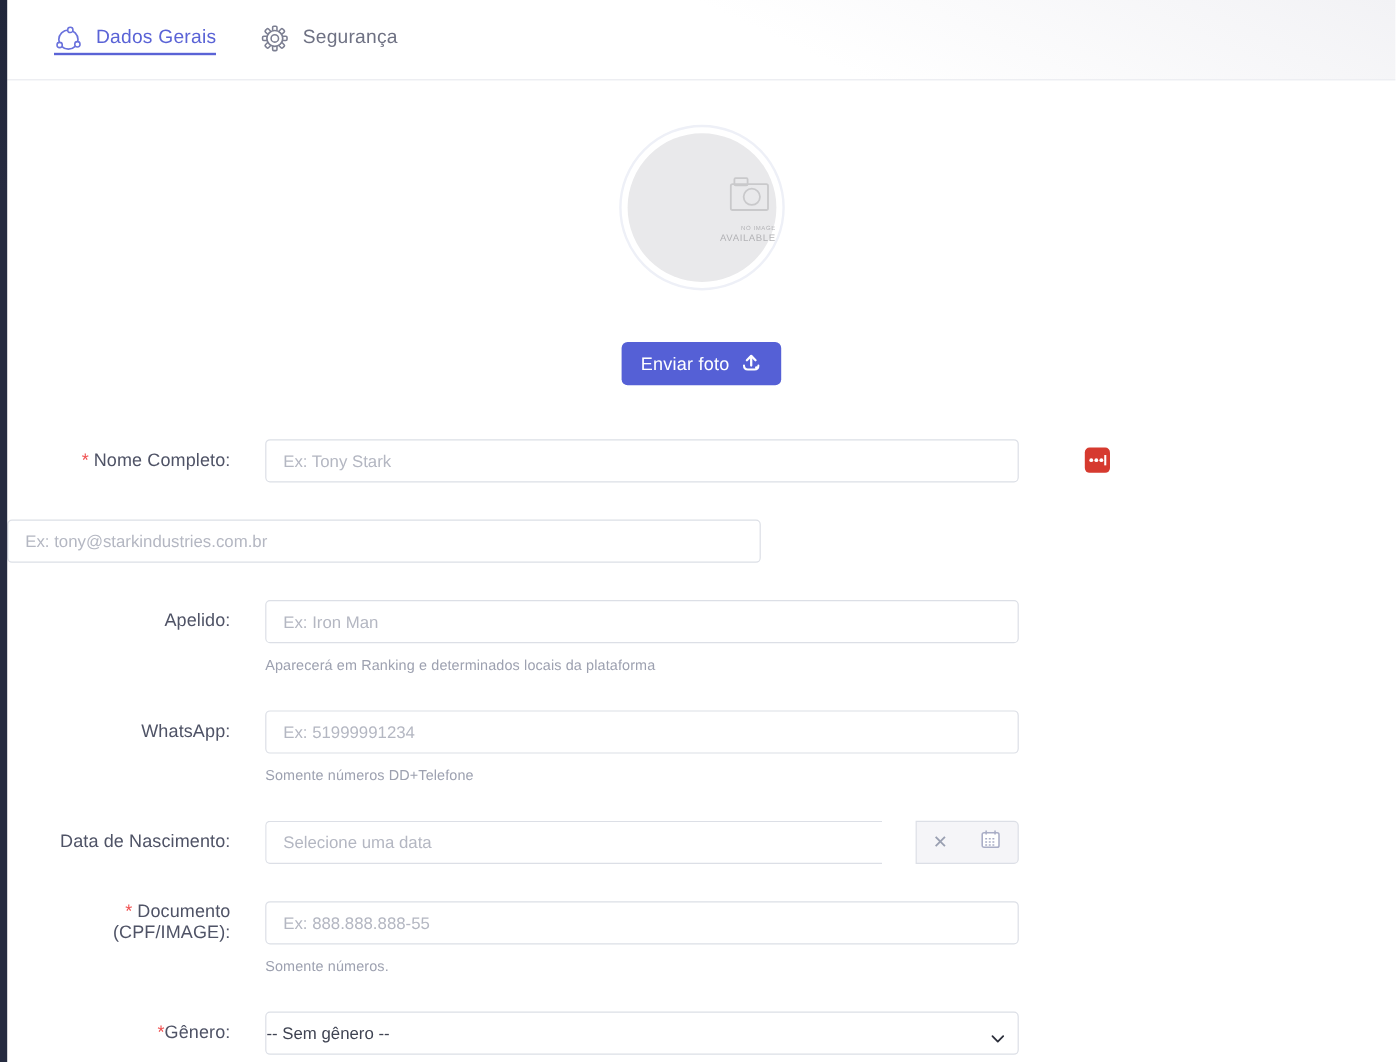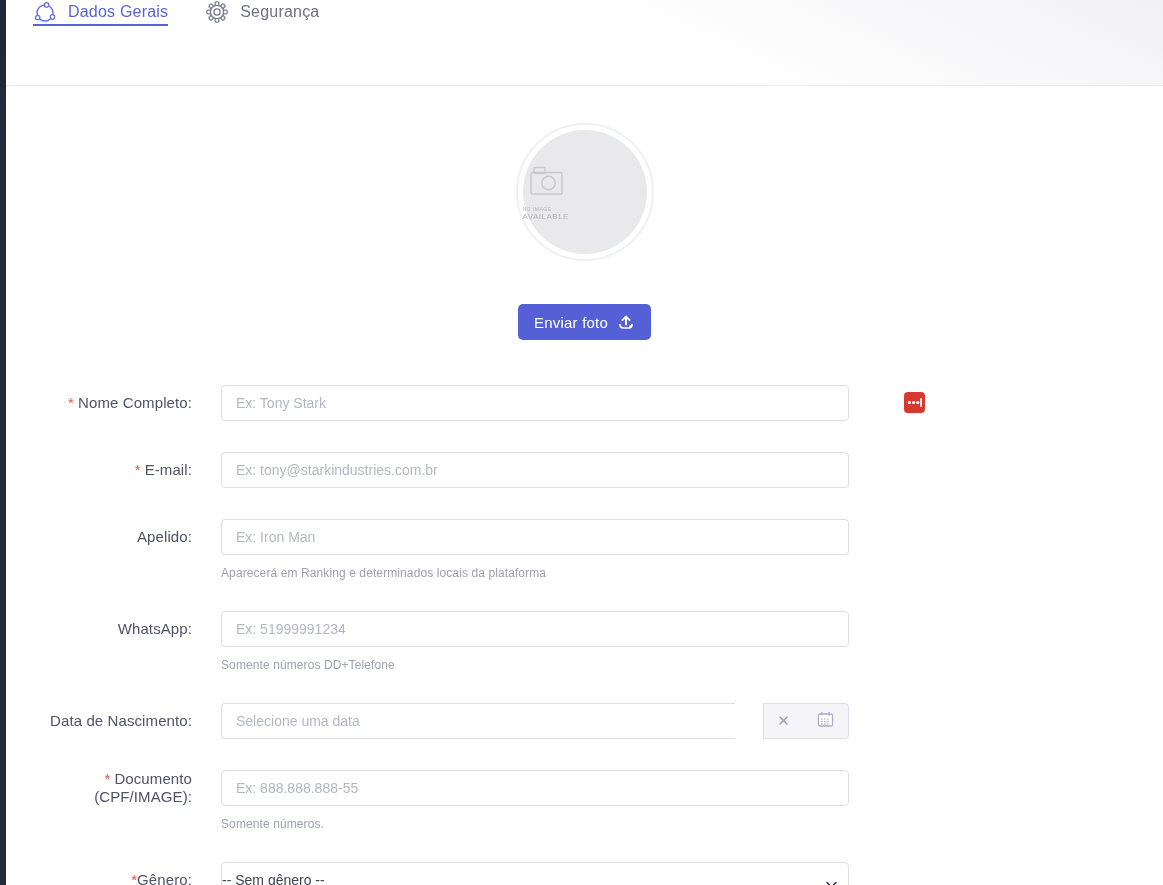--- a/index.html
+++ b/index.html
@@ -21,23 +21,23 @@
   }
   .side-strip{
     position:absolute;left:0;top:0;width:6px;height:885px;
     background:linear-gradient(180deg,#20263a 0%,#262b40 18%,#262b40 100%);
     z-index:20;
   }
   .app{margin-left:6px;}
 
   
   .tabbar{
-    height:86px;
-    display:flex;align-items:flex-start;
-    padding-left:27px;gap:37px;
+    height:67px;
+    display:flex;align-items:center;
+    padding-left:39px;gap:37px;
     border-bottom:1px solid var(--divider);
     background:linear-gradient(205deg,#f2f2f5 0%,#ffffff 45%);
   }
   .tab{
     display:flex;align-items:center;gap:11px;
     font-size:16px;letter-spacing:.2px;color:#6e7183;
     border-bottom:2px solid transparent;
     cursor:pointer;white-space:nowrap;
   }
   .tab.active{color:var(--accent);border-bottom-color:var(--accent);}
@@ -46,21 +46,21 @@
   
   .content{padding-top:37px;}
   .avatar-row{display:flex;justify-content:center;}
   .avatar-ring{
     width:138px;height:138px;border-radius:50%;
     border:2px solid #eef0f7;background:#fff;
     display:flex;align-items:center;justify-content:center;
   }
   .avatar-inner{
     width:124px;height:124px;border-radius:50%;background:#e9e9eb;
-    display:flex;flex-direction:column;align-items:flex-start;justify-content:center;
+    display:flex;flex-direction:column;align-items:flex-end;justify-content:center;
   }
   .noimg1{font-size:5px;color:#b3b3b6;letter-spacing:.5px;margin-top:3px;}
   .noimg2{font-size:8px;color:#b3b3b6;letter-spacing:.5px;}
 
   .btn-row{display:flex;justify-content:center;margin-top:43px;}
   .upload-btn{
     height:36px;padding:16px 16px;border:none;border-radius:5px;
     background:#5560d6;color:#fff;font-size:15px;letter-spacing:.2px;
     display:flex;align-items:center;gap:9px;cursor:pointer;
     font-family:"Liberation Sans", sans-serif;
@@ -200,23 +200,20 @@
               <circle cx="5.4" cy="10.5" r="1.6" fill="#fff"></circle>
               <circle cx="9.6" cy="10.5" r="1.6" fill="#fff"></circle>
               <circle cx="13.8" cy="10.5" r="1.6" fill="#fff"></circle>
               <rect x="16.2" y="6.2" width="1.7" height="8.6" fill="#fff"></rect>
             </svg>
           </div>
         </div>
       </div>
 
       <div class="frow">
-        <div class="flabel">
-            <div class="lbl-text"><span class="req">*</span><span>E-mail:</span></div>
-          </div>
         <div class="field">
           <input class="finput" type="text" placeholder="Ex: tony@starkindustries.com.br" style="">
         </div>
       </div>
 
       <div class="frow">
         <div class="flabel">
             <div class="lbl-text"><span>Apelido:</span></div>
           </div>
         <div class="field">

